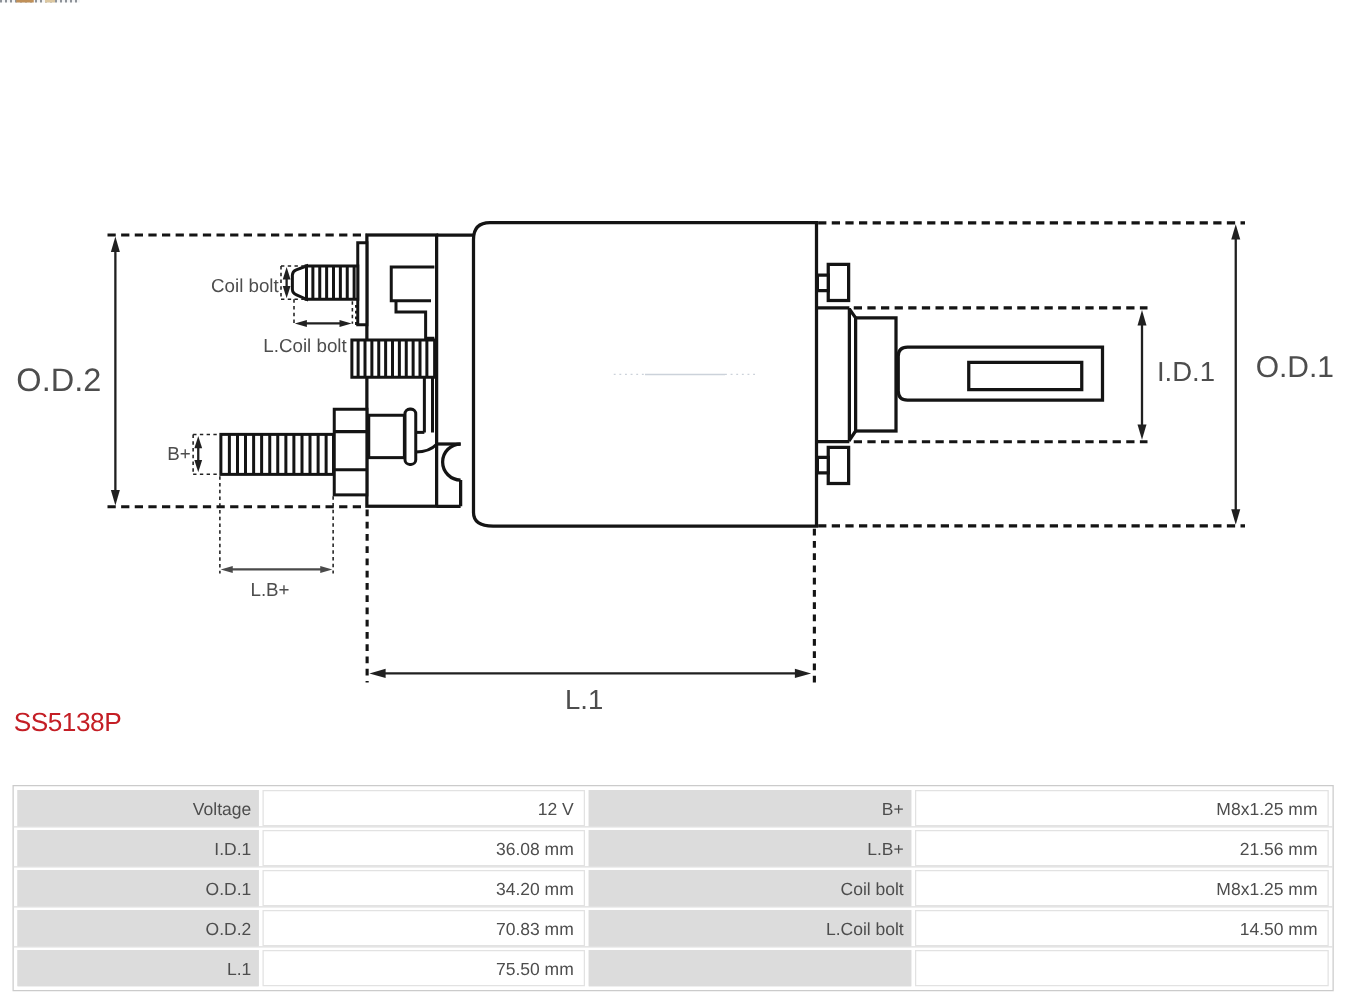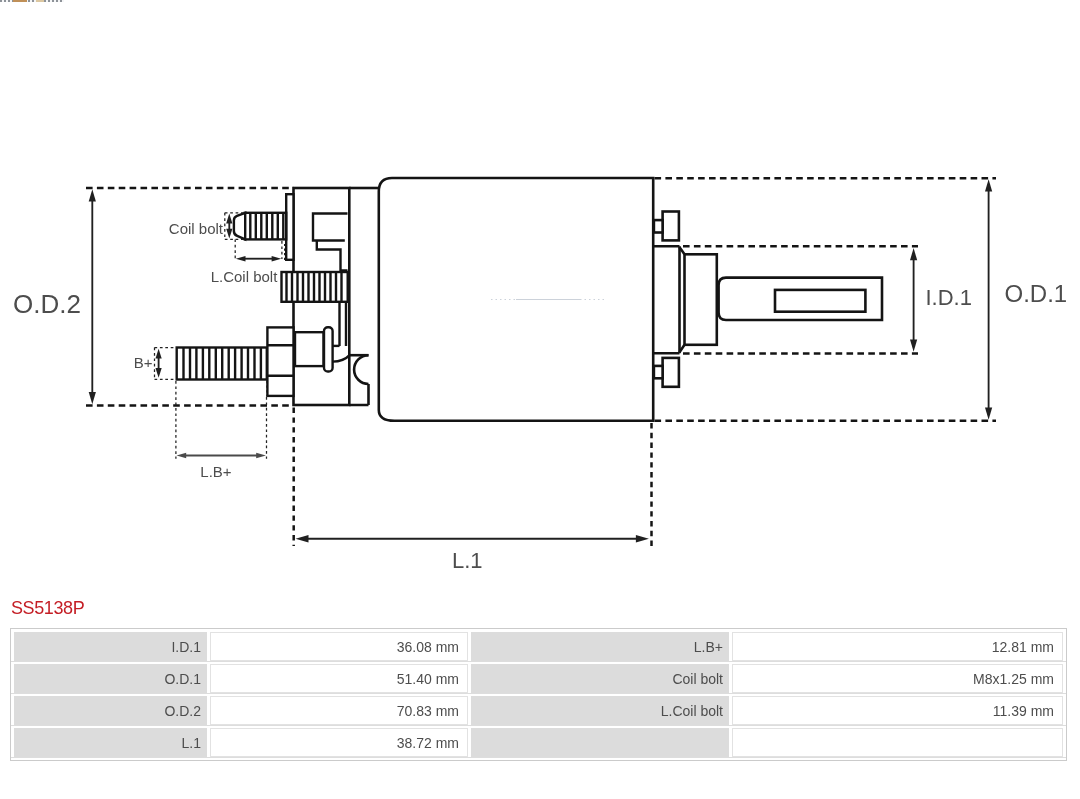--- a/index.html
+++ b/index.html
@@ -1,18 +1,18 @@
 <!DOCTYPE html>
 <html><head>
 <meta charset="utf-8">
 <style>
   html,body{margin:0;padding:0;background:#fff;}
   body{width:1080px;height:799px;overflow:hidden;position:relative;font-family:"Liberation Sans",sans-serif;}
   #dwg{position:absolute;left:0;top:0;}
-  #ttl{position:absolute;left:11px;top:598px;font-size:18px;line-height:21px;letter-spacing:-0.4px;color:#c41e25;}
+  #ttl{position:absolute;left:11px;top:568px;font-size:21px;line-height:21px;letter-spacing:-0.4px;color:#c41e25;}
   #tbl{position:absolute;left:10px;top:628px;width:1057px;table-layout:fixed;border-collapse:separate;border-spacing:3px;border:1px solid #cbcbcb;background:#fff;}
   #tbl td{box-sizing:border-box;height:29px;font-size:14px;color:#4d4d4d;text-align:right;padding:0 8px 0 0;border:1px solid #e2e2e2;white-space:nowrap;overflow:hidden;}
   #tbl td.g{background:#dcdcdc;border:1px solid #dcdcdc;padding-right:5px;}
   .hr{position:absolute;left:11px;width:1055px;height:1px;background:#dddddd;}
   #strip{position:absolute;left:0;top:0;width:64px;height:2px;background:repeating-linear-gradient(90deg,#8d9298 0 2px,#f5f6f7 2px 4px);}
   #strip b{position:absolute;top:0;height:2px;display:block;}
 </style>
 </head>
 <body>
 <div id="strip">
@@ -147,41 +147,47 @@
 </svg>
 <div id="ttl">SS5138P</div>
 <table id="tbl">
 <colgroup>
       <col style="width:193px">
       <col style="width:258px">
       <col style="width:258px">
       <col>
     </colgroup>
 <tbody>
+      <tr>
+        <td class="g">Voltage</td>
+        <td>12 V</td>
+        <td class="g">B+</td>
+        <td>M8x1.25 mm</td>
+      </tr>
 <tr>
         <td class="g">I.D.1</td>
         <td>36.08 mm</td>
         <td class="g">L.B+</td>
-        <td>12.81 mm</td>
+        <td>21.56 mm</td>
       </tr>
 <tr>
         <td class="g">O.D.1</td>
-        <td>51.40 mm</td>
+        <td>34.20 mm</td>
         <td class="g">Coil bolt</td>
         <td>M8x1.25 mm</td>
       </tr>
 <tr>
         <td class="g">O.D.2</td>
         <td>70.83 mm</td>
         <td class="g">L.Coil bolt</td>
-        <td>11.39 mm</td>
+        <td>14.50 mm</td>
       </tr>
 <tr>
         <td class="g">L.1</td>
-        <td>38.72 mm</td>
+        <td>75.50 mm</td>
         <td class="g"></td>
         <td></td>
       </tr>
 </tbody>
   </table>
 <div class="hr" style="top:661px"></div>
 <div class="hr" style="top:693px"></div>
 <div class="hr" style="top:725px"></div>
 <div class="hr" style="top:757px"></div>
 

